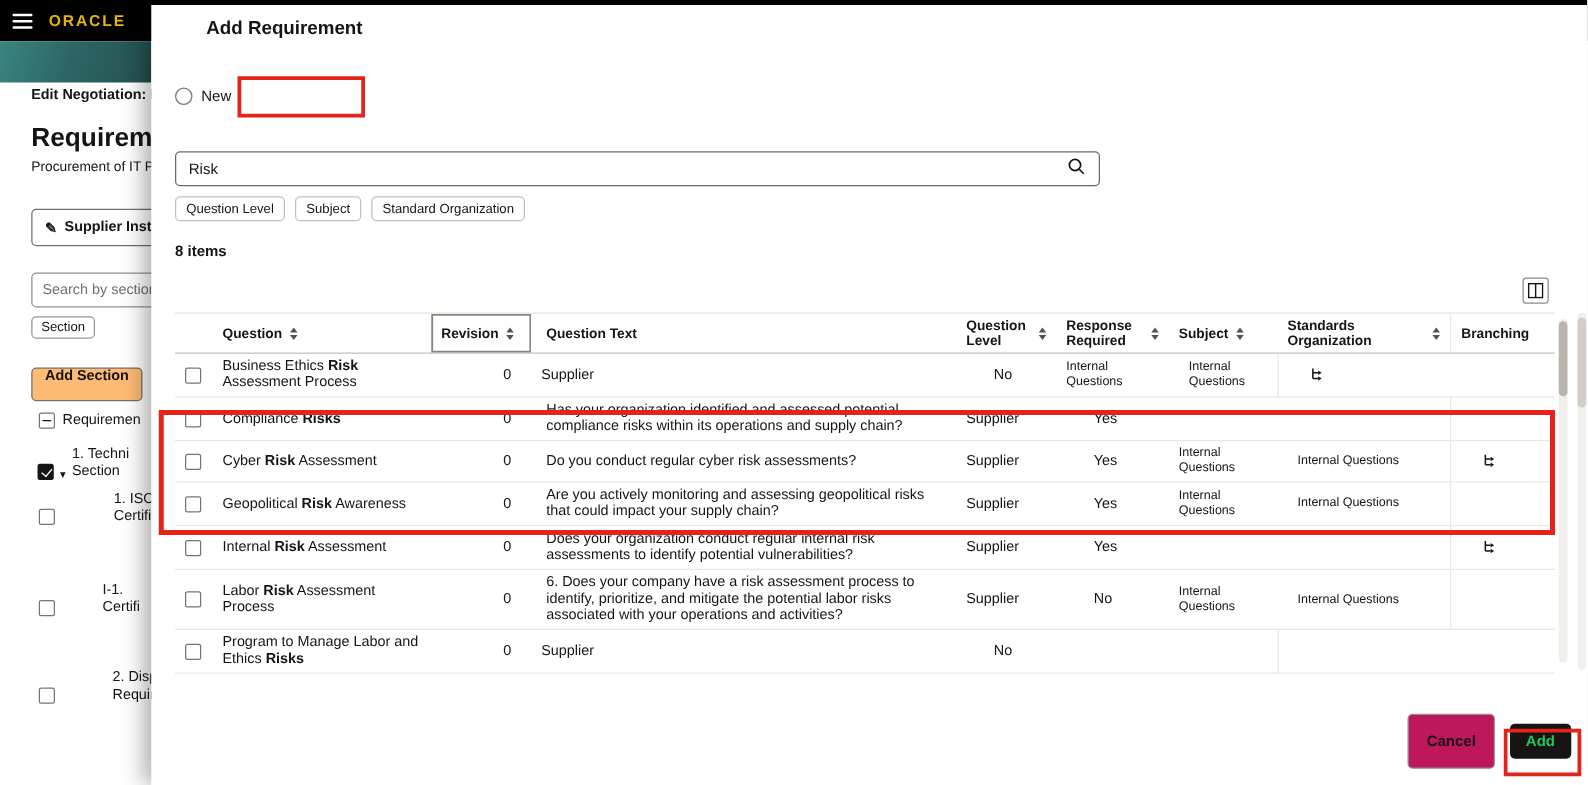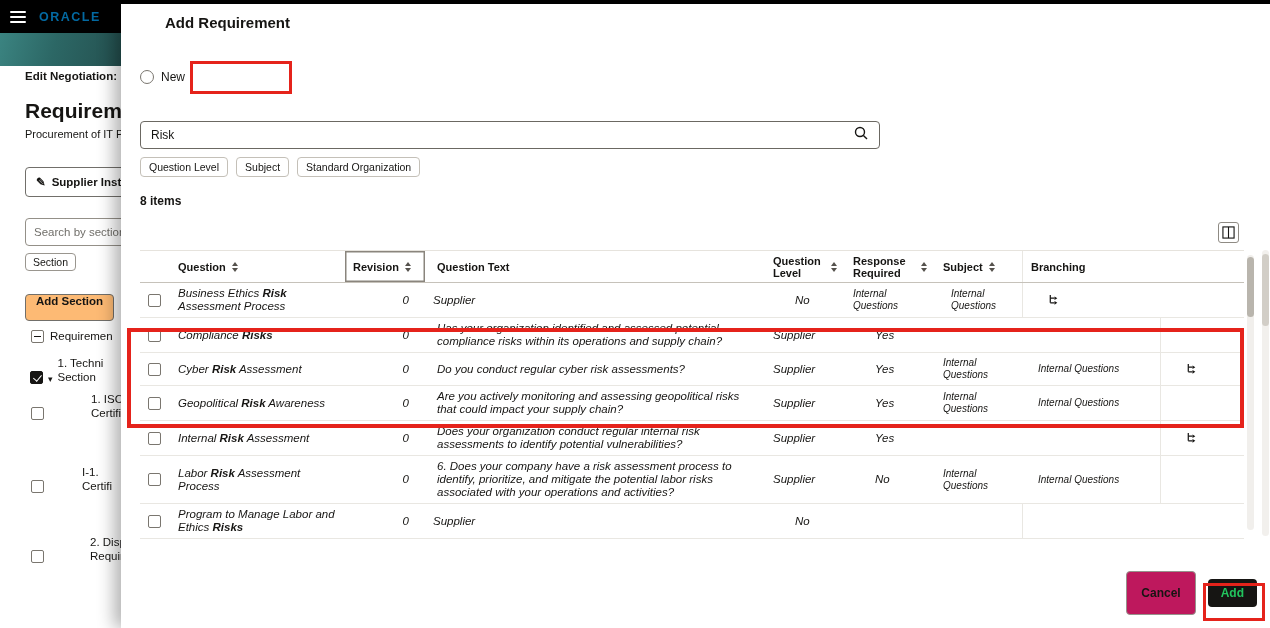--- a/index.html
+++ b/index.html
@@ -4,21 +4,21 @@
 <style>
   * { box-sizing: border-box; margin: 0; padding: 0; }
   html,body { width:1270px; height:628px; overflow:hidden; }
   body { font-family:"Liberation Sans", sans-serif; color:#161513; background:#fff; }
   #screen { position:relative; width:1270px; height:628px; overflow:hidden; background:#fff; }
 
   
   .topbar { position:absolute; left:0; top:0; width:1270px; height:33px; background:#000; display:flex; align-items:center; padding:0 10px; z-index:1; }
   .hamburger { display:flex; flex-direction:column; gap:3px; width:16px; cursor:pointer; }
   .hamburger span { display:block; height:2px; background:#fff; border-radius:1px; }
-  .brand { color:#0369a1; font-size:12.5px; font-weight:700; letter-spacing:1.5px; margin-left:13px; }
+  .brand { color:#eab308; font-size:12.5px; font-weight:700; letter-spacing:1.5px; margin-left:13px; }
   .hero { position:absolute; left:0; top:33px; width:121px; height:33px; z-index:1;
           background:linear-gradient(105deg,#3b8481 0%,#2c6765 45%,#24504f 100%); }
   .bg-el { position:absolute; z-index:1; }
   .bg-breadcrumb { left:25px; top:70px; font-size:11.5px; font-weight:700; white-space:nowrap; }
   .bg-title { left:25px; top:99px; font-size:21px; font-weight:700; white-space:nowrap; }
   .bg-subtitle { left:25px; top:128px; font-size:11px; white-space:nowrap; }
   .bg-supplier-btn { left:25px; top:167px; height:30px; display:flex; align-items:center; gap:6px;
         border:1px solid #716f6a; border-radius:4px; background:#fff; padding:0 10px;
         font-size:11.5px; font-weight:700; white-space:nowrap; width:130px; }
   .bg-search { left:25px; top:218px; width:130px; height:28px; border:1px solid #949088; border-radius:4px;
@@ -68,21 +68,21 @@
   .trow { display:grid; grid-template-columns:30px 175px 80px 340px 80px 90px 87px 138px 1fr; width:1104px; }
   .thr { height:33px; border-top:1px solid #e6e3dd; border-bottom:1px solid #c6c2ba; background:#fff; }
   .tc { display:flex; align-items:center; padding:4px 8px; font-size:11.5px; line-height:13px; overflow:hidden; }
   .hc { gap:3px; font-weight:700; font-size:11px; }
   .hc .hlabel { line-height:12px; }
   .hdr-boxed { box-shadow:inset 0 0 0 1.5px #8a857d; }
   .sort { display:inline-flex; flex-direction:column; gap:2px; margin-left:3px; flex:none; cursor:pointer; }
   .sort i { display:block; width:0; height:0; border-left:3.5px solid transparent; border-right:3.5px solid transparent; }
   .sort .su { border-bottom:4px solid #55524d; }
   .sort .sd { border-top:4px solid #55524d; }
-  .tbody { height:280px; overflow:hidden;font-style:italic; }
+  .tbody { height:280px; overflow:hidden; }
   .tbr { border-bottom:1px solid #e9e7e2; min-height:28px; }
   .qname b { font-weight:700; }
   .c2.rev { justify-content:flex-end; padding-right:16px; }
   .c3 { padding-left:12px; }
   .tbr .c5 { padding-left:30px; }
   .tbr .c6, .tbr .c7 { font-size:10px; line-height:12px; }
   .tbr .c7 { padding-left:16px; }
   .c8 { border-left:1px solid #e9e7e2; }
   .tbr .c8 { padding-left:24px; }
   .bricon { display:inline-flex; cursor:pointer; }
@@ -232,20 +232,27 @@
                 <i class="sd"></i>
               </span>
             </div>
             <div class="tc hc c6">
               <span class="hlabel">Subject</span>
               <span class="sort">
                 <i class="su"></i>
                 <i class="sd"></i>
               </span>
             </div>
+            <div class="tc hc c7">
+              <span class="hlabel">Standards Organization</span>
+              <span class="sort">
+                <i class="su"></i>
+                <i class="sd"></i>
+              </span>
+            </div>
             <div class="tc hc c8">
               <span class="hlabel">Branching</span>
             </div>
           </div>
         </div>
       <div class="tbody" id="tbody">
           <div class="trow tbr">
             <div class="tc c0">
               <span class="cbx"></span>
             </div>

